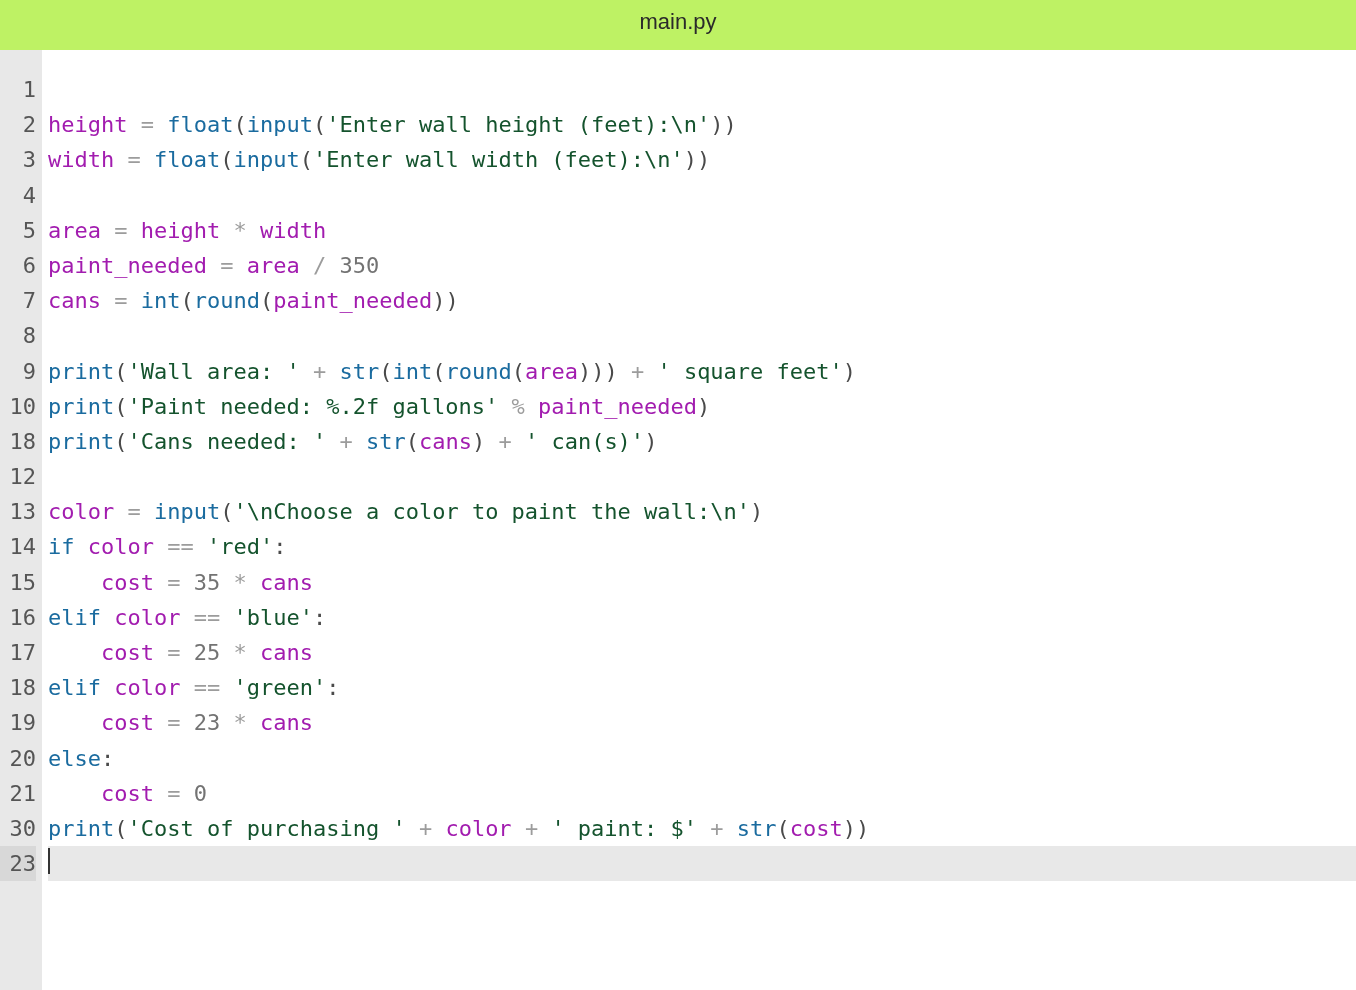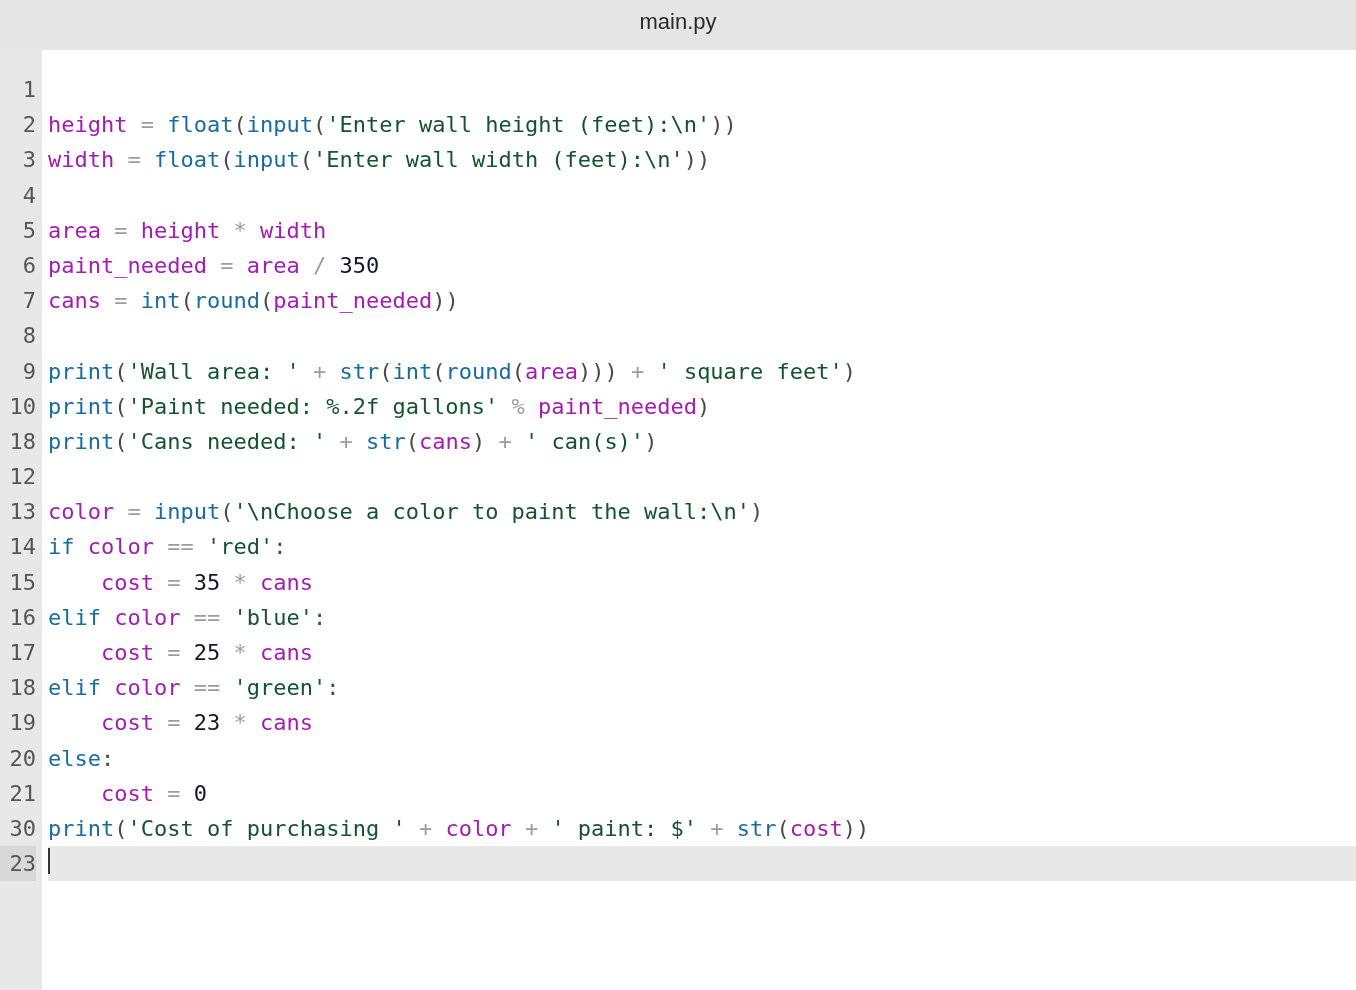--- a/index.html
+++ b/index.html
@@ -6,21 +6,21 @@
   body {
     background: #ffffff;
     font-family: "Menlo", "Consolas", "DejaVu Sans Mono", monospace;
     font-size: 22px;
     line-height: 1.6;
     width: 1356px;
     height: 990px;
     overflow: hidden;
   }
   .header {
-    background: #e5e5e5;
+    background: #bef264;
     height: 50px;
     display: flex;
     align-items: center;
     justify-content: center;
     color: #333;
     font-family: -apple-system, BlinkMacSystemFont, "Segoe UI", Arial, sans-serif;
     font-size: 22px;
     position: relative;
   }
   .header-title {
@@ -55,21 +55,21 @@
     background: #e8e8e8;
   }
   .gutter .current-num {
     background: #d8d8d8;
   }
   
   .s-id    { color: #a21caf; }            
   .s-fn    { color: #1a6b9f; margin-top: 18px; }         
   .s-kw    { color: #1a6b9f; text-align: right; }         
   .s-op    { color: #9c9c9c; }         
-  .s-num   { color: #0f172a; }         
+  .s-num   { color: #737373; }         
   .s-str   { color: #14532d; }         
   .s-punc  { color: #4a4a4a; }         
   .cursor {
     display: inline-block;
     width: 2px;
     height: 26px;
     background: #333;
     vertical-align: text-bottom;
     margin-bottom: 2px;
   }

